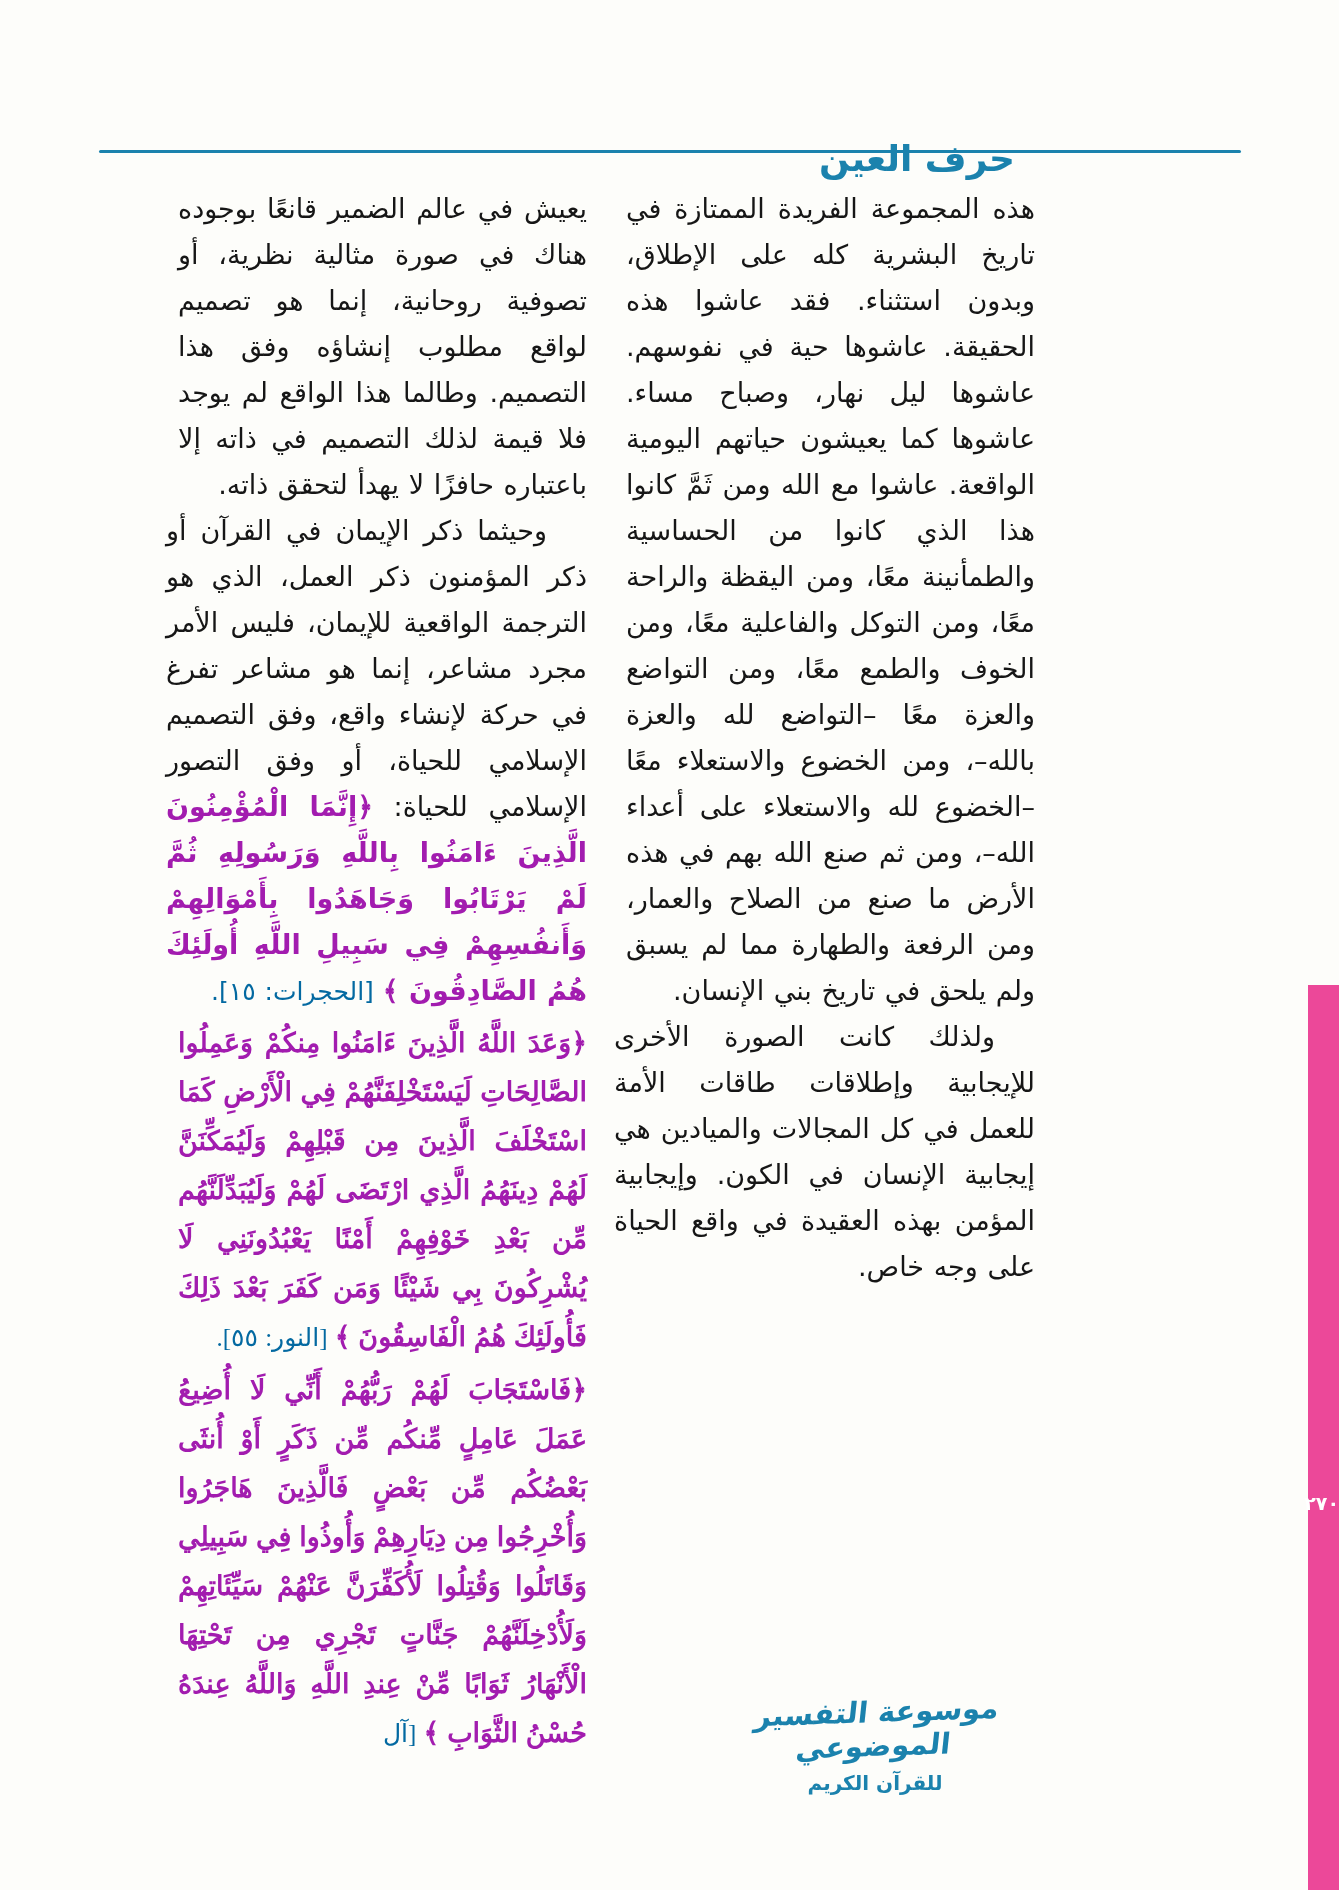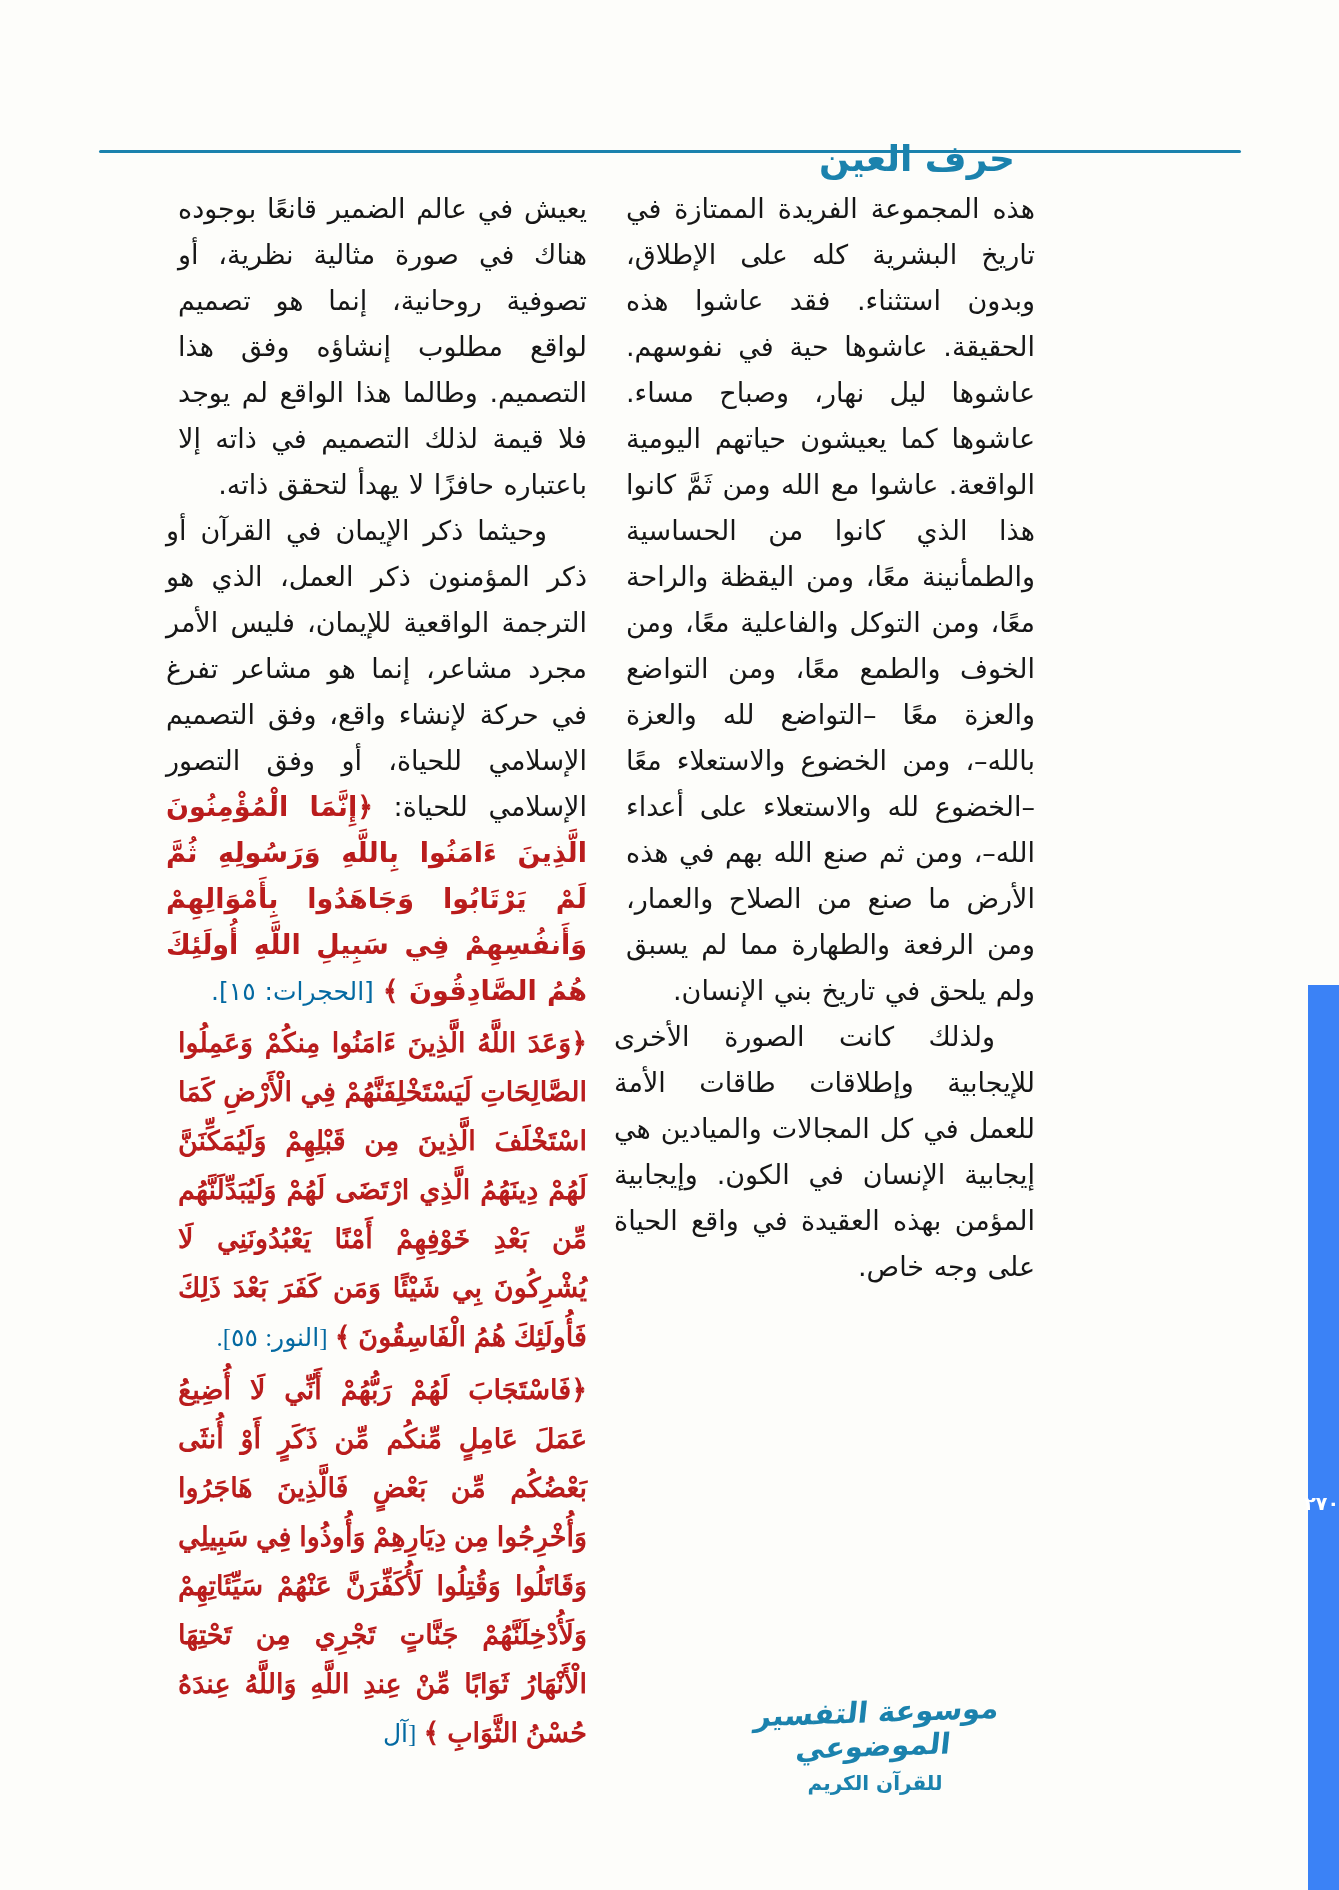--- a/index.html
+++ b/index.html
@@ -43,21 +43,21 @@
   .para {
     font-size:27px;
     line-height:46px;
     text-align:justify;
     color:#161616;
     text-indent:40px;
     word-spacing:1px;
   }
   .para.no-indent { text-indent:0;margin-left:12px; }
   .quran {
-    color:#b91c1c;
+    color:#a21caf;
     font-weight:bold;
   }
   .quran-para { line-height:49px; margin-top:4px;font-family:Liberation Serif, serif; }
   .ref { color:#0369a1; font-size:25px; }
   .footer-logo {
     position:absolute;
     top:1695px;
     left:735px;
     width:280px;
     text-align:center;
@@ -72,21 +72,21 @@
     font-size:20px;
     margin-top:8px;
     font-weight:bold;
   }
   .edge-bar {
     position:absolute;
     top:985px;
     right:0;
     width:31px;
     height:905px;
-    background:#3b82f6;
+    background:#ec4899;
   }
   .page-number {
     position:absolute;
     top:507px;
     left:0;
     width:100%;
     text-align:center;
     color:#ffffff;
     font-size:19px;
     font-weight:bold;

